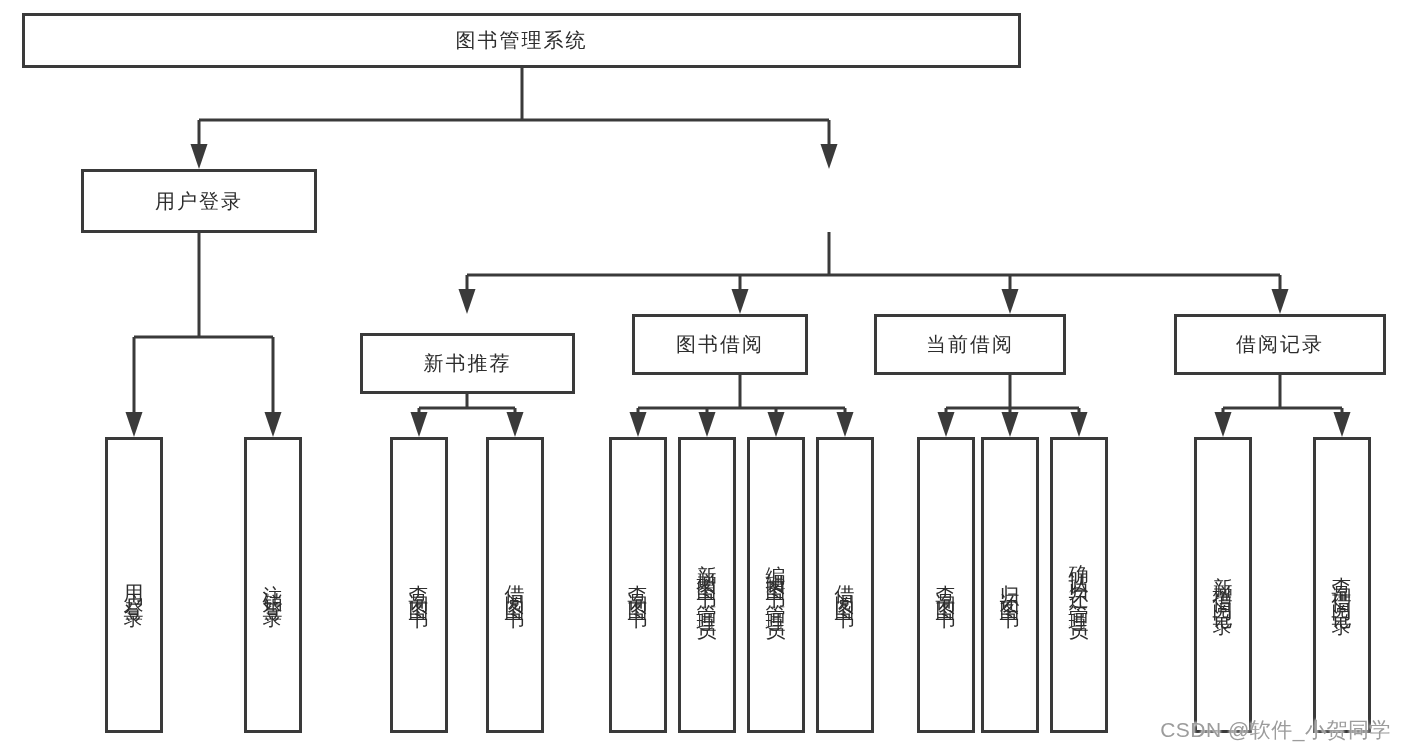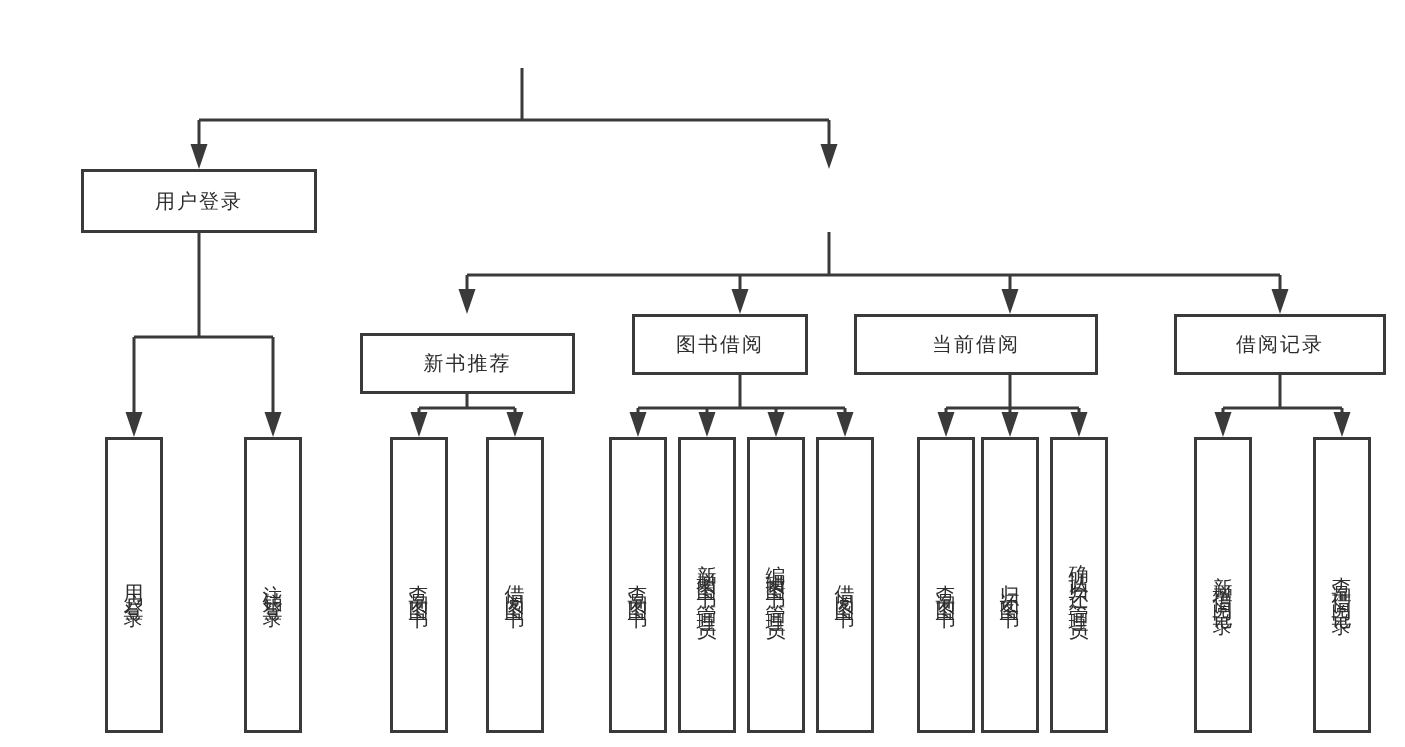--- a/index.html
+++ b/index.html
@@ -66,32 +66,35 @@
       <use href="#arr" x="776" y="437"></use>
       <use href="#arr" x="845" y="437"></use>
       <use href="#arr" x="946" y="437"></use>
       <use href="#arr" x="1010" y="437"></use>
       <use href="#arr" x="1079" y="437"></use>
       <use href="#arr" x="1223" y="437"></use>
       <use href="#arr" x="1342" y="437"></use>
     </g>
   </svg>
 
+  <div class="box" style="left:22px;top:13px;width:999px;height:55px;">
+    <span class="hlabel">图书管理系统</span>
+  </div>
 
   <div class="box" style="left:81px;top:169px;width:236px;height:64px;">
     <span class="hlabel">用户登录</span>
   </div>
 
   <div class="box" style="left:360px;top:333px;width:215px;height:61px;">
     <span class="hlabel">新书推荐</span>
   </div>
   <div class="box" style="left:632px;top:314px;width:176px;height:61px;">
     <span class="hlabel">图书借阅</span>
   </div>
-  <div class="box" style="left:854px;top:314px;width:244px;height:61px;">
+  <div class="box" style="left:874px;top:314px;width:192px;height:61px;">
     <span class="hlabel">当前借阅</span>
   </div>
   <div class="box" style="left:1174px;top:314px;width:212px;height:61px;">
     <span class="hlabel">借阅记录</span>
   </div>
 
   <div class="box vbox" style="left:105px;top:437px;width:58px;height:296px;">
     <span>用户登录</span>
   </div>
   <div class="box vbox" style="left:244px;top:437px;width:58px;height:296px;">
@@ -128,13 +131,14 @@
     <span>确认归还（管理员）</span>
   </div>
 
   <div class="box vbox" style="left:1194px;top:437px;width:58px;height:296px;">
     <span>新增借阅记录</span>
   </div>
   <div class="box vbox" style="left:1313px;top:437px;width:58px;height:296px;">
     <span>查询借阅记录</span>
   </div>
 
+  <div class="watermark">CSDN @软件_小贺同学</div>
 </div>
 
 </body></html>

